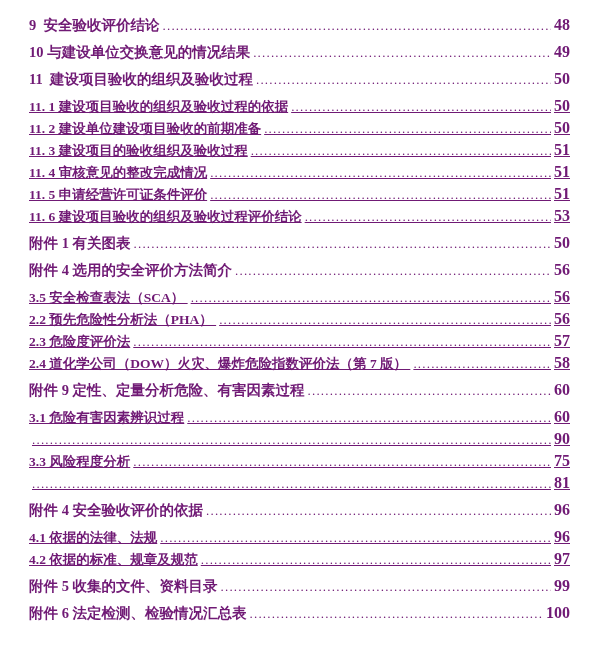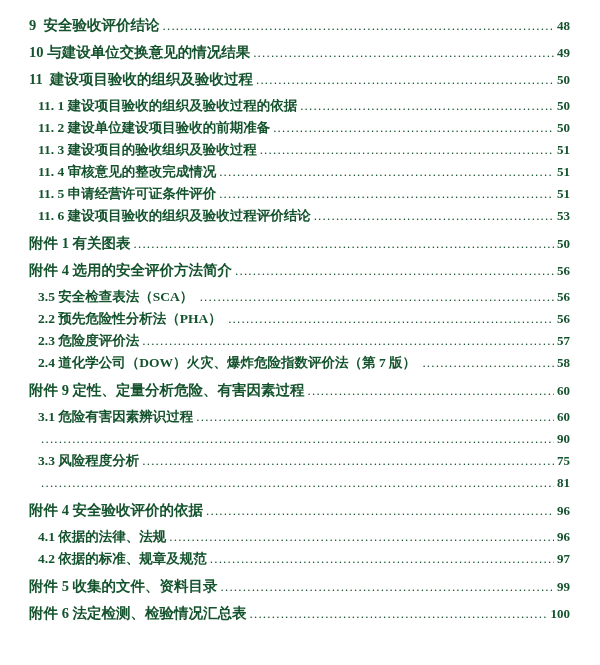--- a/index.html
+++ b/index.html
@@ -27,46 +27,46 @@
   }
   .toc-row.level-1 {
     font-size: 14.5px;
     font-weight: 700;
     margin-top: 5px;
     margin-bottom: 5px;
   }
   .toc-row.level-2 {
     font-size: 13.5px;
     font-weight: 700;
-    margin-left: 9px;
+    text-decoration: underline;
   }
   .toc-label {
     flex: 0 0 auto;
     white-space: pre; 
   }
   .toc-dots {
     flex: 1 1 auto;
     overflow: hidden;
     white-space: nowrap;
     font-weight: 400;
     font-size: 13px;
     letter-spacing: 1.2px;
     padding: 0 1px 0 3px;
   }
   .toc-page {
     flex: 0 0 auto;
     padding-left: 3px;
     font-weight: 700;
-    font-size: 13px;
+    font-size: 16px;
   }
 </style>
 </head>
 <body style="background: rgb(255, 255, 255);">
 
-<div class="toc" style="color: #14532d;">
+<div class="toc" style="color: #701a75;">
     <div class="toc-row level-1">
     <span class="toc-label">9  安全验收评价结论</span>
     <span class="toc-dots">................................................................................................................................................................................................................................................</span>
     <span class="toc-page">48</span>
   </div>
     <div class="toc-row level-1">
     <span class="toc-label">10 与建设单位交换意见的情况结果</span>
     <span class="toc-dots">................................................................................................................................................................................................................................................</span>
     <span class="toc-page">49</span>
   </div>

